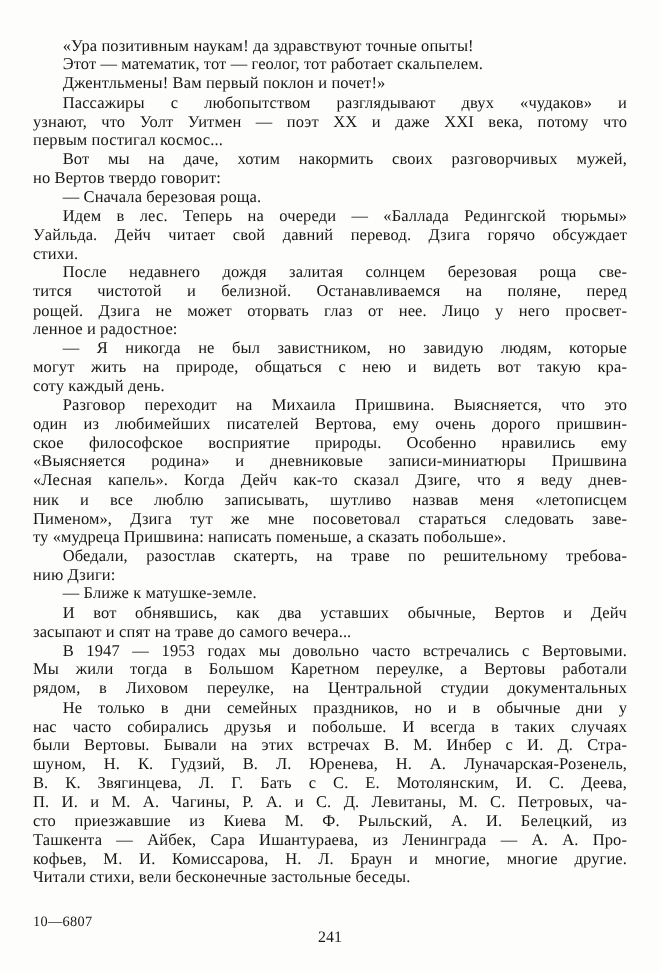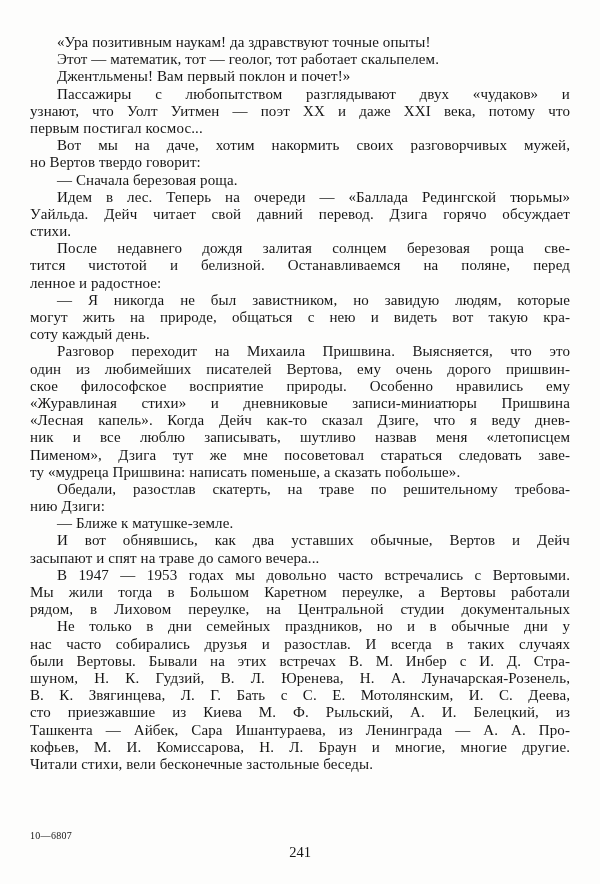--- a/index.html
+++ b/index.html
@@ -43,21 +43,21 @@
     position: absolute;
     left: 0;
     top: 828px;
     width: 600px;
     height: 20px;
   }
   .sig {
     position: absolute;
     left: 30px;
     top: 2px;
-    font-size: 10px;
+    font-size: 13px;
     letter-spacing: 0.3px;
   }
   .pagenum {
     position: absolute;
     left: 0;
     width: 600px;
     text-align: center;
     top: 16px;
     font-size: 14.5px;
   }
@@ -74,45 +74,47 @@
       <div class="line jst">узнают, что Уолт Уитмен — поэт XX и даже XXI века, потому что</div>
       <div class="line">первым постигал космос...</div>
       <div class="line ind jst">Вот мы на даче, хотим накормить своих разговорчивых мужей,</div>
       <div class="line">но Вертов твердо говорит:</div>
       <div class="line ind">— Сначала березовая роща.</div>
       <div class="line ind jst">Идем в лес. Теперь на очереди — «Баллада Редингской тюрьмы»</div>
       <div class="line jst">Уайльда. Дейч читает свой давний перевод. Дзига горячо обсуждает</div>
       <div class="line">стихи.</div>
       <div class="line ind jst">После недавнего дождя залитая солнцем березовая роща све-</div>
       <div class="line jst">тится чистотой и белизной. Останавливаемся на поляне, перед</div>
+      <div class="line jst">рощей. Дзига не может оторвать глаз от нее. Лицо у него просвет-</div>
       <div class="line">ленное и радостное:</div>
       <div class="line ind jst">— Я никогда не был завистником, но завидую людям, которые</div>
       <div class="line jst">могут жить на природе, общаться с нею и видеть вот такую кра-</div>
       <div class="line">соту каждый день.</div>
       <div class="line ind jst">Разговор переходит на Михаила Пришвина. Выясняется, что это</div>
       <div class="line jst">один из любимейших писателей Вертова, ему очень дорого пришвин-</div>
       <div class="line jst">ское философское восприятие природы. Особенно нравились ему</div>
-      <div class="line jst">«Журавлиная стихи» и дневниковые записи-миниатюры Пришвина</div>
+      <div class="line jst">«Выясняется родина» и дневниковые записи-миниатюры Пришвина</div>
       <div class="line jst">«Лесная капель». Когда Дейч как-то сказал Дзиге, что я веду днев-</div>
       <div class="line jst">ник и все люблю записывать, шутливо назвав меня «летописцем</div>
       <div class="line jst">Пименом», Дзига тут же мне посоветовал стараться следовать заве-</div>
       <div class="line">ту «мудреца Пришвина: написать поменьше, а сказать побольше».</div>
       <div class="line ind jst">Обедали, разостлав скатерть, на траве по решительному требова-</div>
       <div class="line">нию Дзиги:</div>
       <div class="line ind">— Ближе к матушке-земле.</div>
       <div class="line ind jst">И вот обнявшись, как два уставших обычные, Вертов и Дейч</div>
       <div class="line">засыпают и спят на траве до самого вечера...</div>
       <div class="line ind jst">В 1947 — 1953 годах мы довольно часто встречались с Вертовыми.</div>
       <div class="line jst">Мы жили тогда в Большом Каретном переулке, а Вертовы работали</div>
       <div class="line jst">рядом, в Лиховом переулке, на Центральной студии документальных</div>
       <div class="line ind jst">Не только в дни семейных праздников, но и в обычные дни у</div>
-      <div class="line jst">нас часто собирались друзья и разостлав. И всегда в таких случаях</div>
+      <div class="line jst">нас часто собирались друзья и побольше. И всегда в таких случаях</div>
       <div class="line jst">были Вертовы. Бывали на этих встречах В. М. Инбер с И. Д. Стра-</div>
       <div class="line jst">шуном, Н. К. Гудзий, В. Л. Юренева, Н. А. Луначарская-Розенель,</div>
       <div class="line jst">В. К. Звягинцева, Л. Г. Бать с С. Е. Мотолянским, И. С. Деева,</div>
+      <div class="line jst">П. И. и М. А. Чагины, Р. А. и С. Д. Левитаны, М. С. Петровых, ча-</div>
       <div class="line jst">сто приезжавшие из Киева М. Ф. Рыльский, А. И. Белецкий, из</div>
       <div class="line jst">Ташкента — Айбек, Сара Ишантураева, из Ленинграда — А. А. Про-</div>
       <div class="line jst">кофьев, М. И. Комиссарова, Н. Л. Браун и многие, многие другие.</div>
       <div class="line">Читали стихи, вели бесконечные застольные беседы.</div>
     </div>
   <div class="footer">
     <span class="sig">10—6807</span>
     <span class="pagenum">241</span>
   </div>
 </div>

